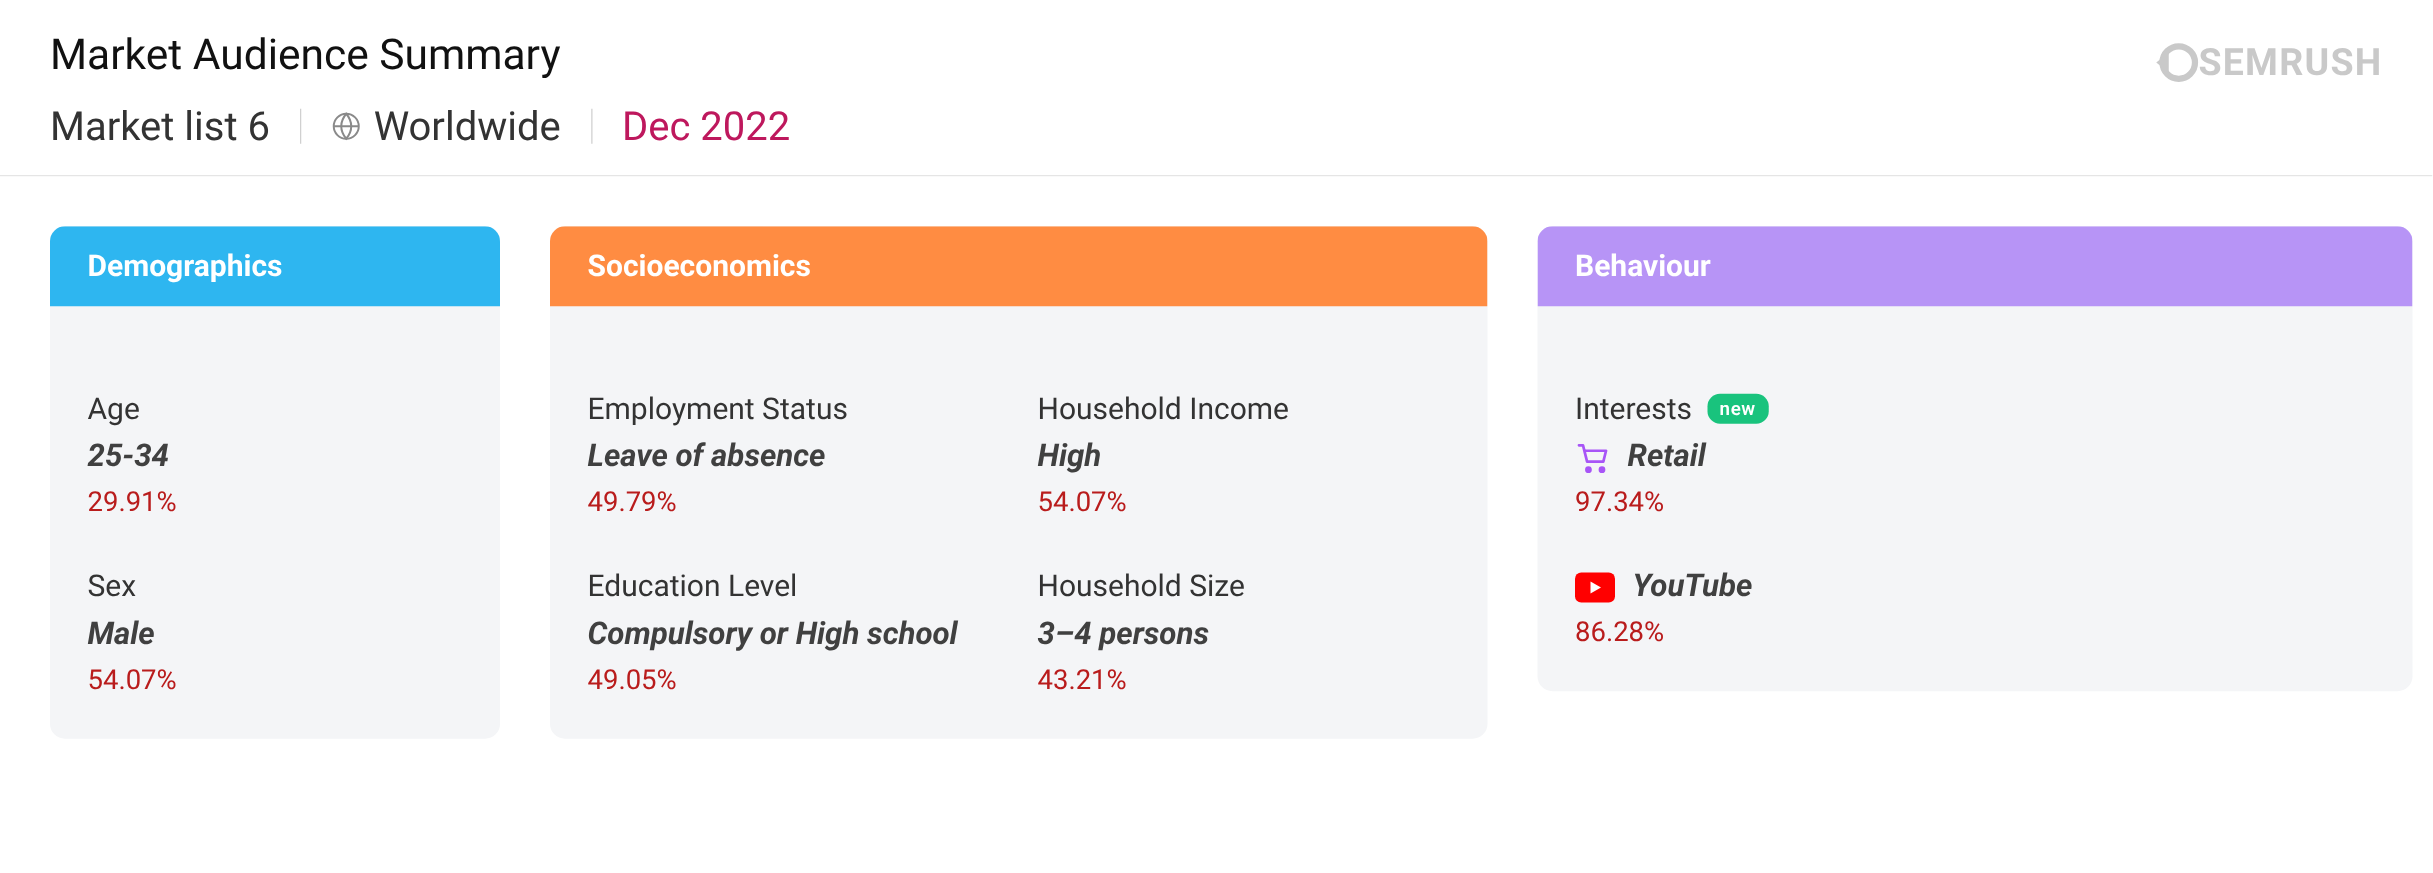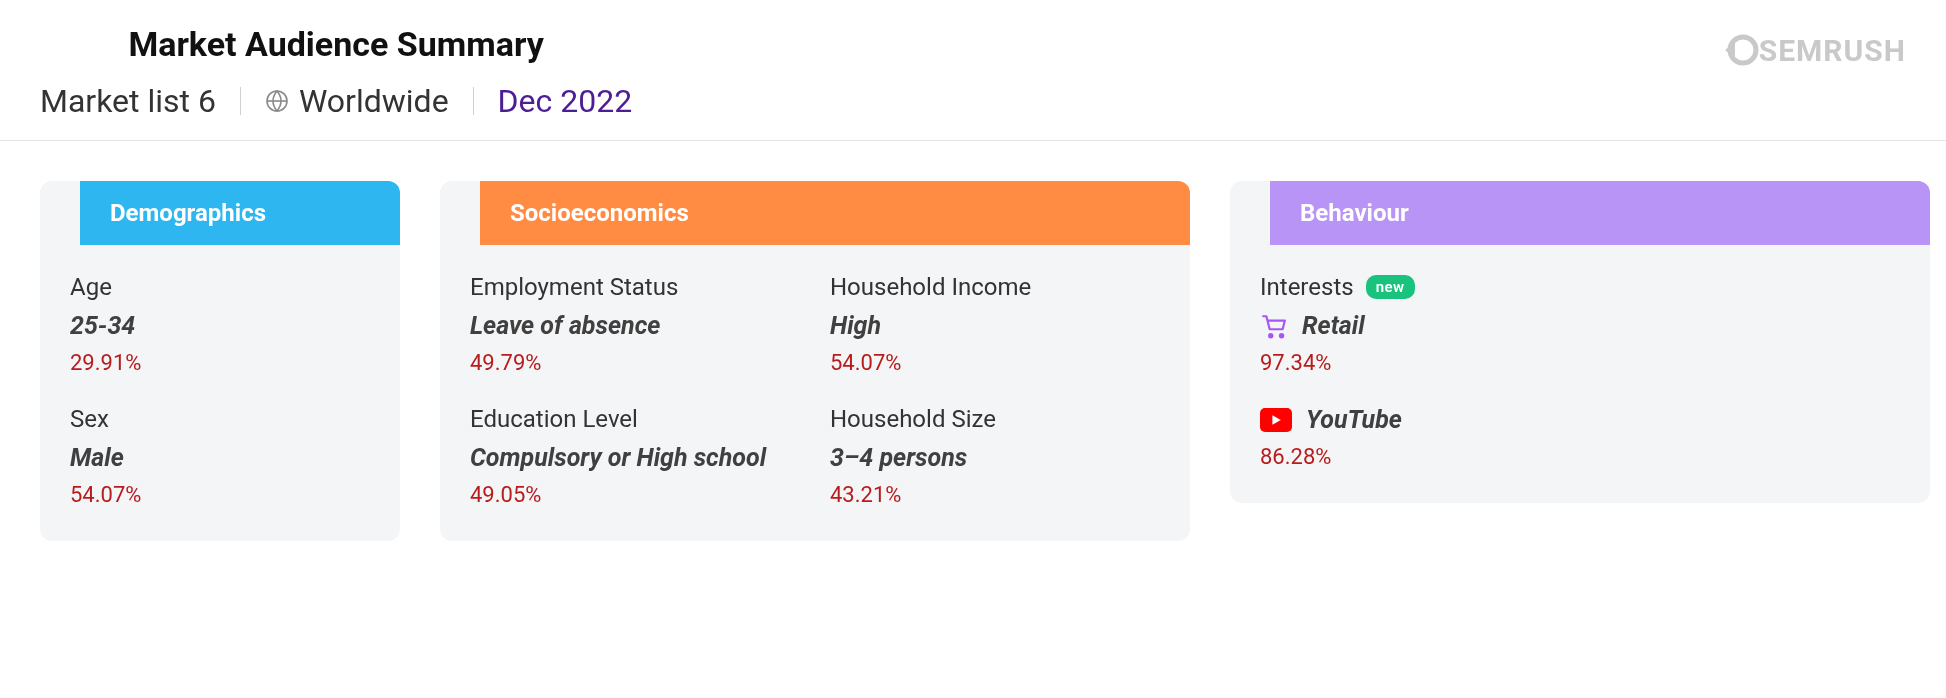--- a/index.html
+++ b/index.html
@@ -12,43 +12,42 @@
   .header {
     padding: 24px 40px 20px 40px;
     border-bottom: 1px solid #e5e5e5;
     display: flex;
     align-items: flex-start;
     justify-content: space-between;
   }
   .header-left { }
   .title {
     font-size: 34px;
-    font-weight: 700;
+    font-weight: 400;
     color: #111;
     margin-bottom: 18px;
-    text-align: center;
   }
   .meta-row {
     display: flex;
     align-items: center;
     gap: 24px;
     font-size: 32px;
     color: #333;
   }
   .meta-item {
     display: flex;
     align-items: center;
     gap: 10px;
   }
   .meta-sep {
     width: 1px;
     height: 28px;
     background: #d0d0d0;
   }
-  .meta-date { color: #4c1d95; }
+  .meta-date { color: #be185d; }
   .globe-icon {
     width: 24px; height: 24px;
     display: inline-flex; align-items:center; justify-content:center;
   }
   .logo {
     display: flex;
     align-items: center;
     gap: 0;
     color: #c9c9c9;
     font-weight: 700;
@@ -72,36 +71,36 @@
   }
   .card-demo  { width: 360px; }
   .card-socio { width: 750px; }
   .card-behav { width: 700px; }
 
   .card-header {
     padding: 18px 30px;
     font-size: 24px;
     font-weight: 700;
     color: #fff;
-    margin-left: 40px;
   }
   .hdr-blue   { background: #2eb6f0; }
   .hdr-orange { background: #ff8c42; }
   .hdr-purple { background: #b794f6; }
 
   .card-body {
     padding: 28px 30px 34px 30px;
   }
   .cols2 {
     display: grid;
     grid-template-columns: 1fr 1fr;
     column-gap: 30px;
   }
   .stat {
     margin-bottom: 30px;
+    margin-top: 40px;
   }
   .stat:last-child { margin-bottom: 0; }
   .stat-label {
     font-size: 24px;
     color: #333;
     margin-bottom: 10px;
     display: flex;
     align-items: center;
     gap: 12px;
   }

